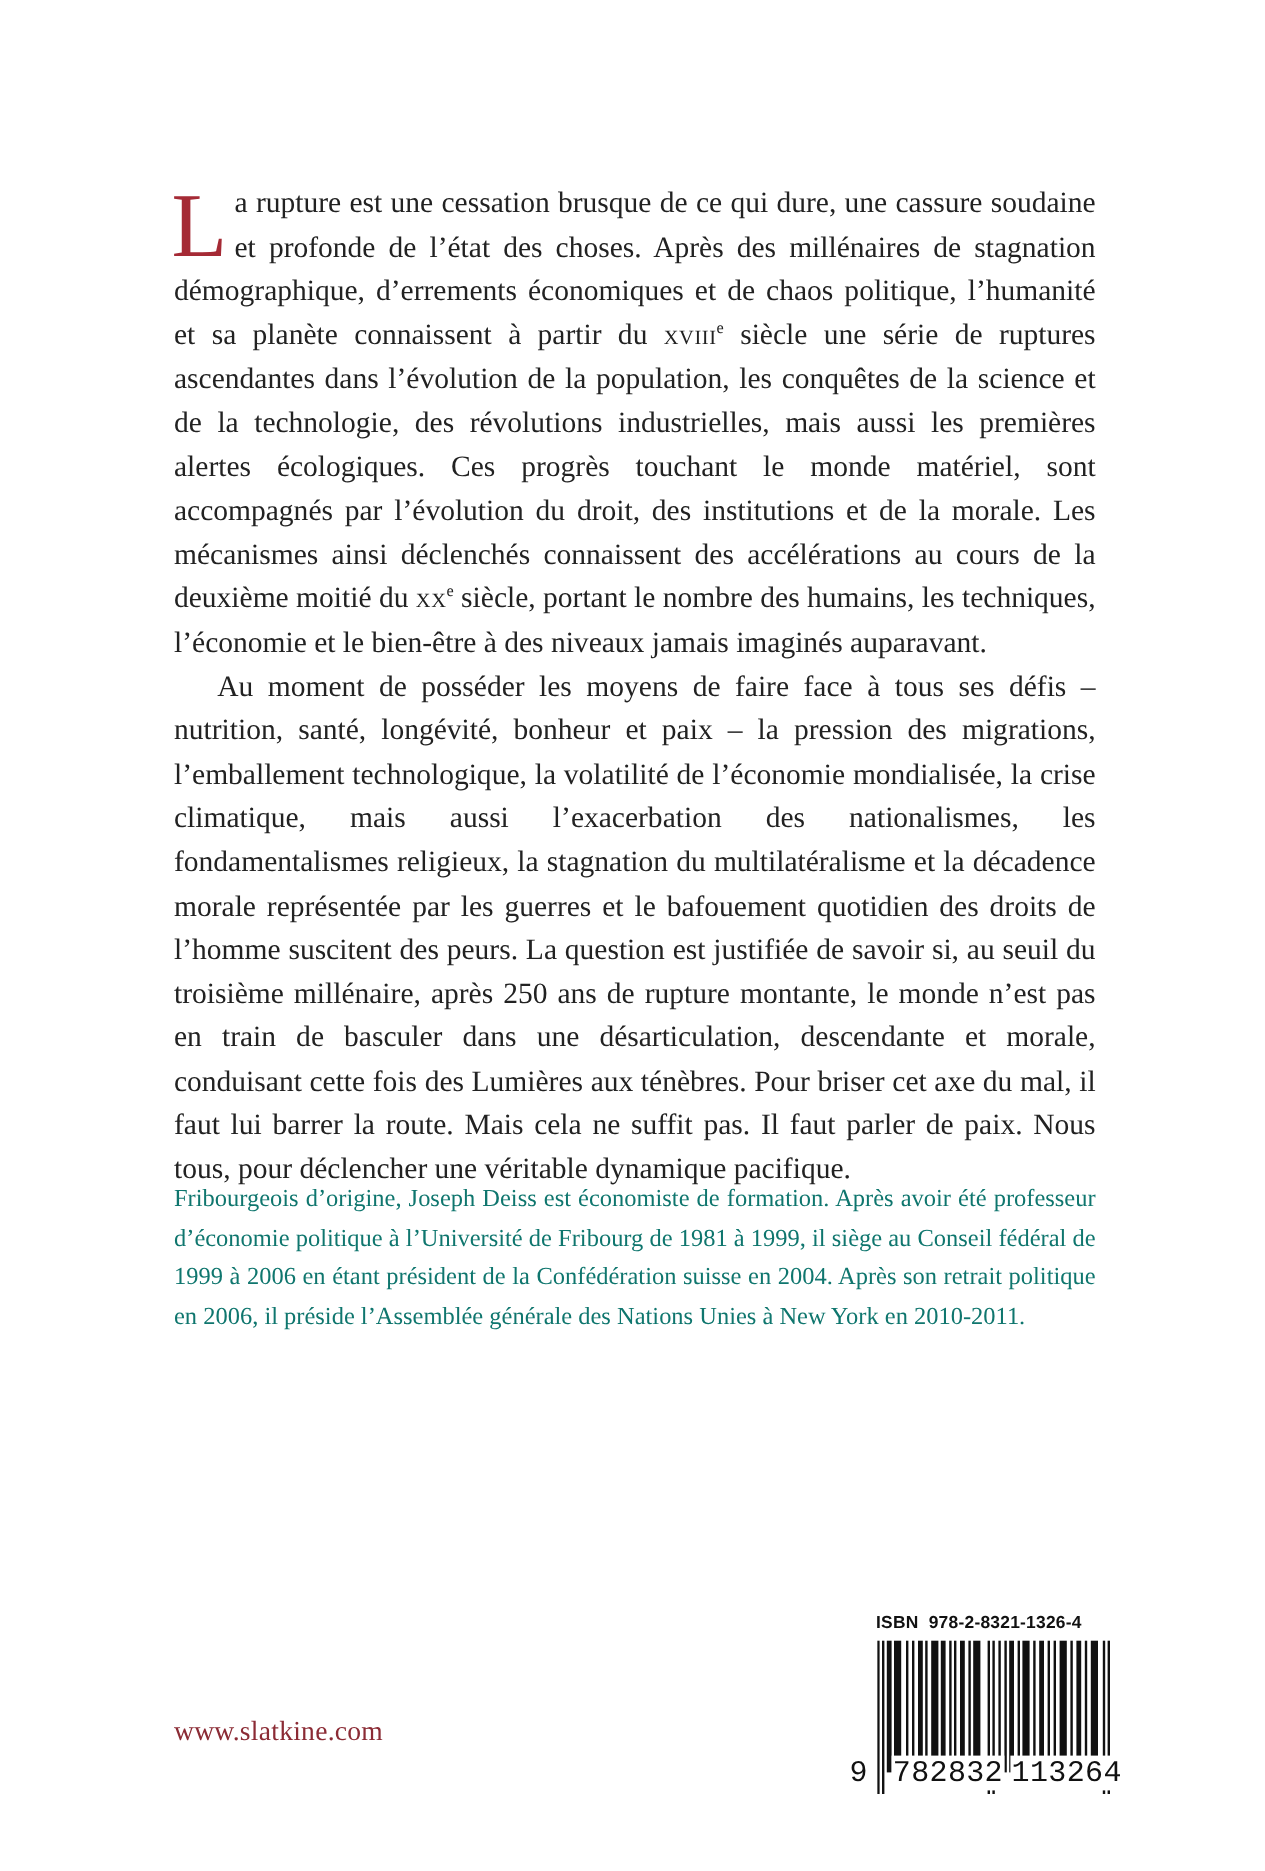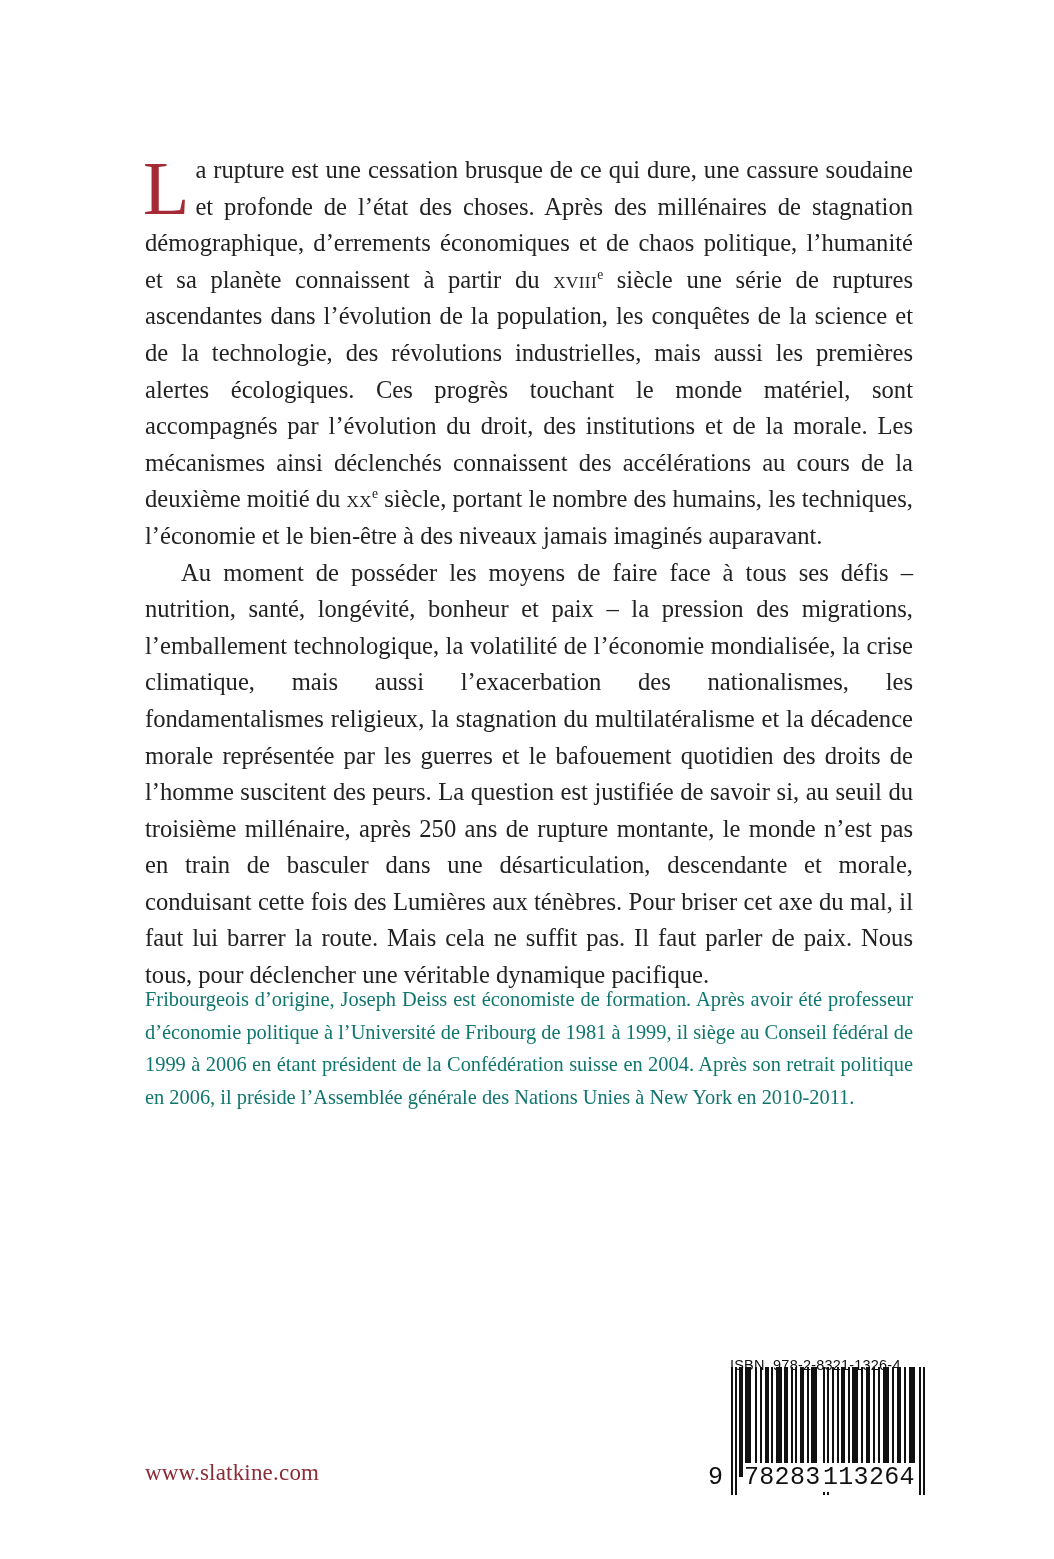--- a/index.html
+++ b/index.html
@@ -20,39 +20,39 @@
     }
     .smallcaps { font-variant: small-caps; letter-spacing: 0.5px; }
     sup { font-size: 0.55em; line-height: 0; vertical-align: 0.7em; }
     .bio {
       position: absolute; left: 145px; top: 983px; width: 768px;
       font-family: "Liberation Serif", "DejaVu Serif", serif;
       font-size: 20.4px; line-height: 32.6px; color: #0f766e; text-align: justify;
     }
     .bio p { margin: 0; }
     .website {
-      position: absolute; left: 145px; top: 1460px;
+      position: absolute; left: 145px; top: 1430px;
       font-family: "Liberation Serif", "DejaVu Serif", serif;
       font-size: 23px; color: #8b2b35; letter-spacing: 0.2px;
     }
     .isbn-block { position: absolute; left: 708px; top: 1345px; width: 214px; }
     .isbn-label {
-      position: absolute; left: 22px; top: 12px; width: 196px;
+      position: absolute; left: 22px; top: 0; width: 196px;
       font-family: "Liberation Sans", "DejaVu Sans", sans-serif;
-      font-size: 14.5px; color: #111; white-space: pre; letter-spacing: 0.2px;
+      font-size: 14.5px; color: #111; white-space: pre; letter-spacing: 0.2px; font-weight: bold;
     }
     .barcode { position: absolute; left: 23px; top: 22px; width: 194px; height: 128px; }
     .ean-digits {
       position: absolute; top: 118px; left: 0; width: 214px; height: 34px;
       font-family: "Liberation Mono", "DejaVu Sans Mono", monospace;
       font-size: 25px; color: #111;
     }
     .ean-first { position: absolute; left: 0; top: 0; }
     .ean-left { position: absolute; left: 35px; top: 0; background: #fff; padding: 0 1px; letter-spacing: 0.3px; }
-    .ean-right { position: absolute; left: 114px; top: 0; background: #fff; padding: 0 1px; letter-spacing: 0.3px; }
+    .ean-right { position: absolute; left: 134px; top: 0; background: #fff; padding: 0 1px; letter-spacing: 0.3px; }
   </style>
 </head>
 <body>
 
 <div class="page">
 
   <div class="main-text">
     <p><span class="dropcap">L</span><span>a rupture est une cessation brusque de ce qui dure, une cassure soudaine et profonde de l’état des choses. Après des millénaires de stagnation démographique, d’errements économiques et de chaos politique, l’humanité et sa planète connaissent à partir du </span><span class="smallcaps">xviii</span><sup>e</sup><span> siècle une série de ruptures ascendantes dans l’évolution de la population, les conquêtes de la science et de la technologie, des révolutions industrielles, mais aussi les premières alertes écologiques. Ces progrès touchant le monde matériel, sont accompagnés par l’évolution du droit, des institutions et de la morale. Les mécanismes ainsi déclenchés connaissent des accélérations au cours de la deuxième moitié du </span><span class="smallcaps">xx</span><sup>e</sup><span> siècle, portant le nombre des humains, les techniques, l’économie et le bien-être à des niveaux jamais imaginés auparavant.</span></p>
     <p class="indent">Au moment de posséder les moyens de faire face à tous ses défis – nutrition, santé, longévité, bonheur et paix – la pression des migrations, l’emballement technologique, la volatilité de l’économie mondialisée, la crise climatique, mais aussi l’exacerbation des nationalismes, les fondamentalismes religieux, la stagnation du multilatéralisme et la décadence morale représentée par les guerres et le bafouement quotidien des droits de l’homme suscitent des peurs. La question est justifiée de savoir si, au seuil du troisième millénaire, après 250 ans de rupture montante, le monde n’est pas en train de basculer dans une désarticulation, descendante et morale, conduisant cette fois des Lumières aux ténèbres. Pour briser cet axe du mal, il faut lui barrer la route. Mais cela ne suffit pas. Il faut parler de paix. Nous tous, pour déclencher une véritable dynamique pacifique.</p>
   </div>

